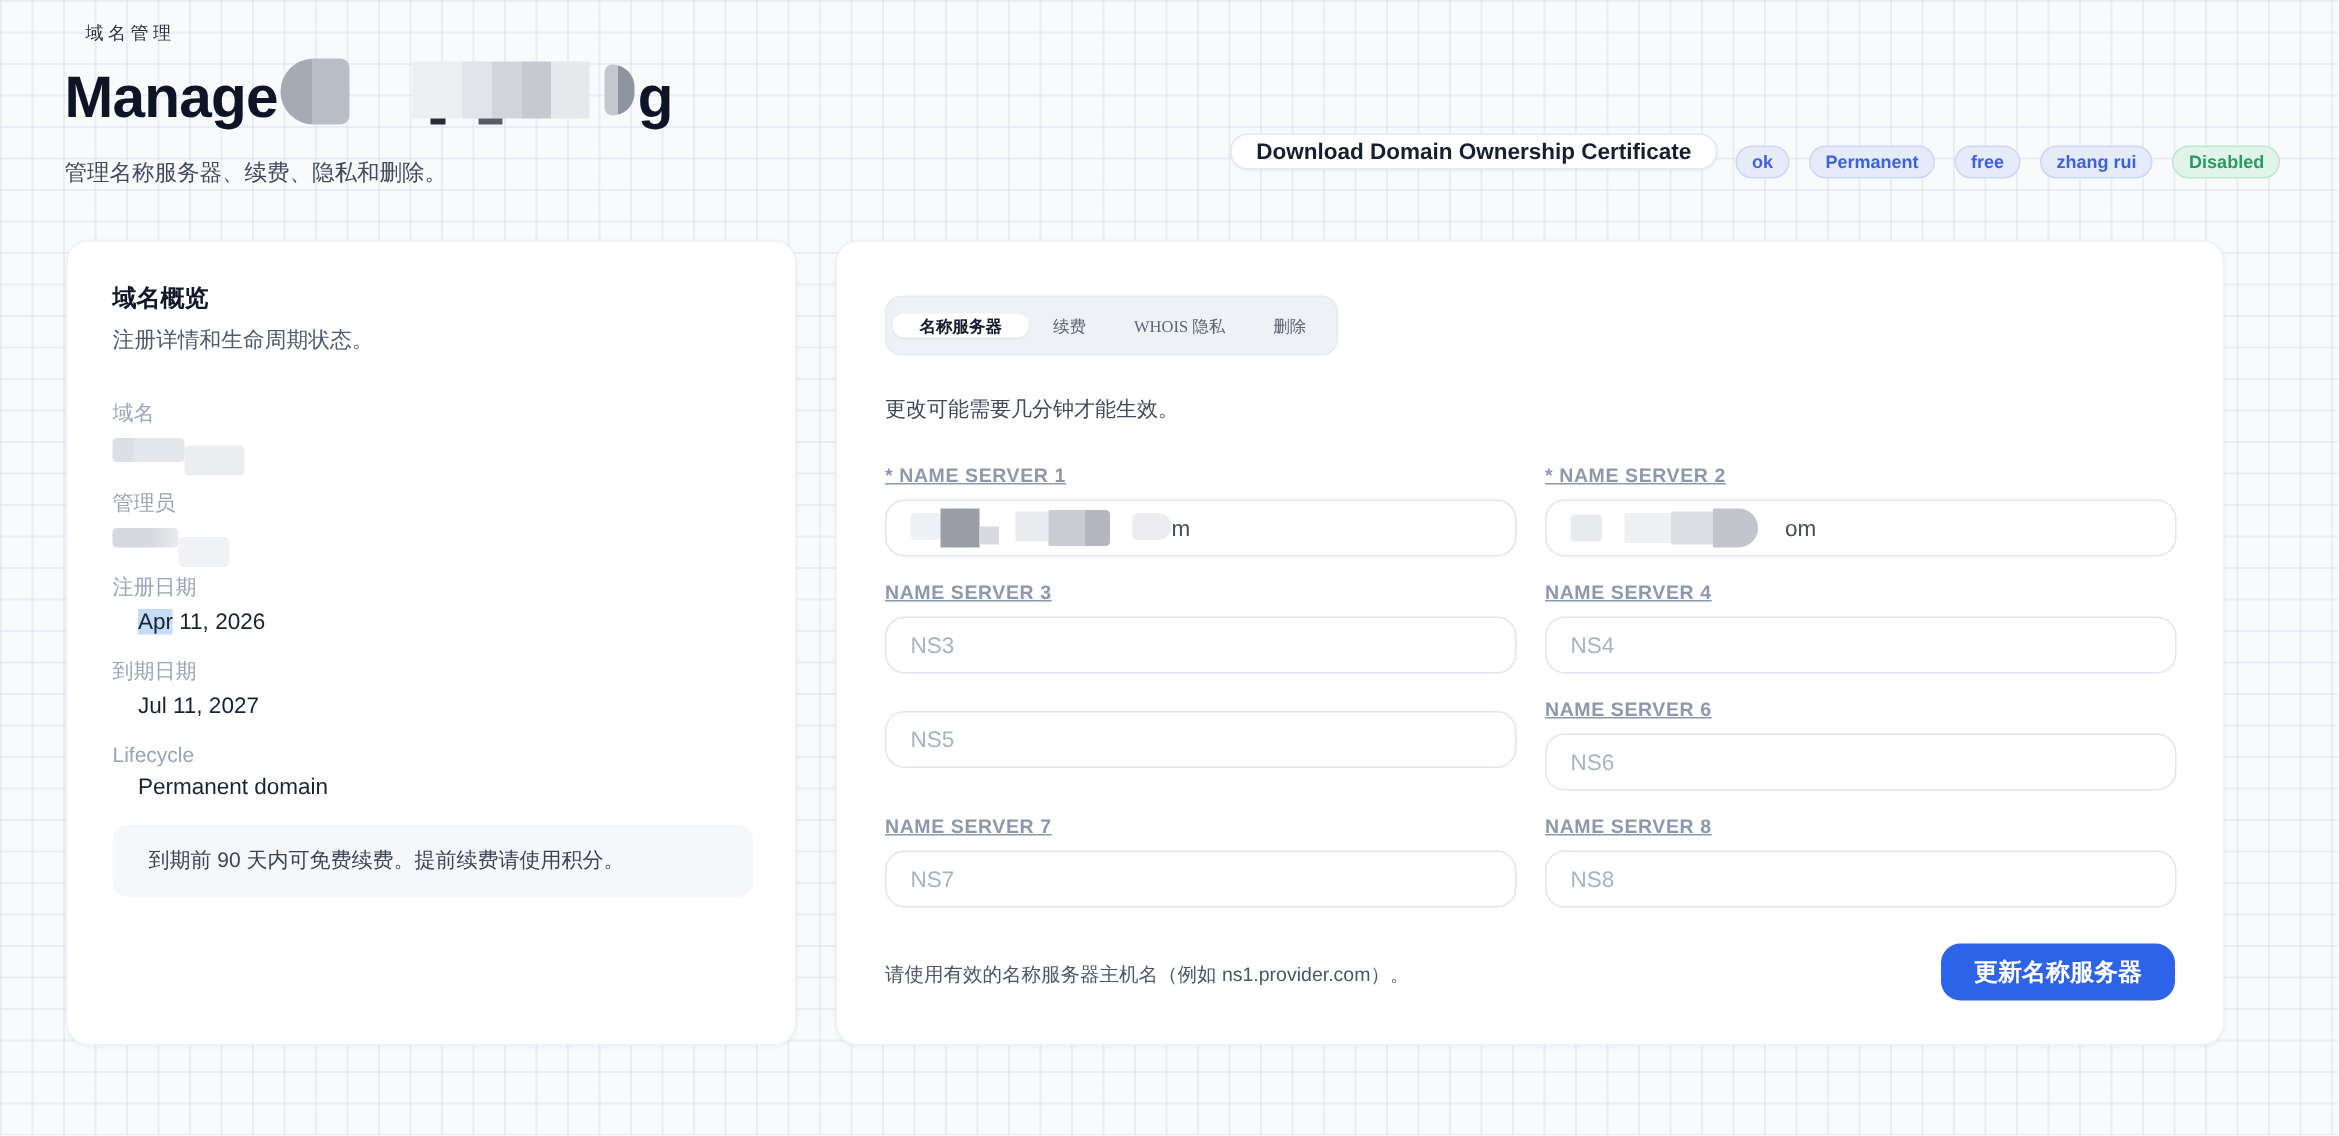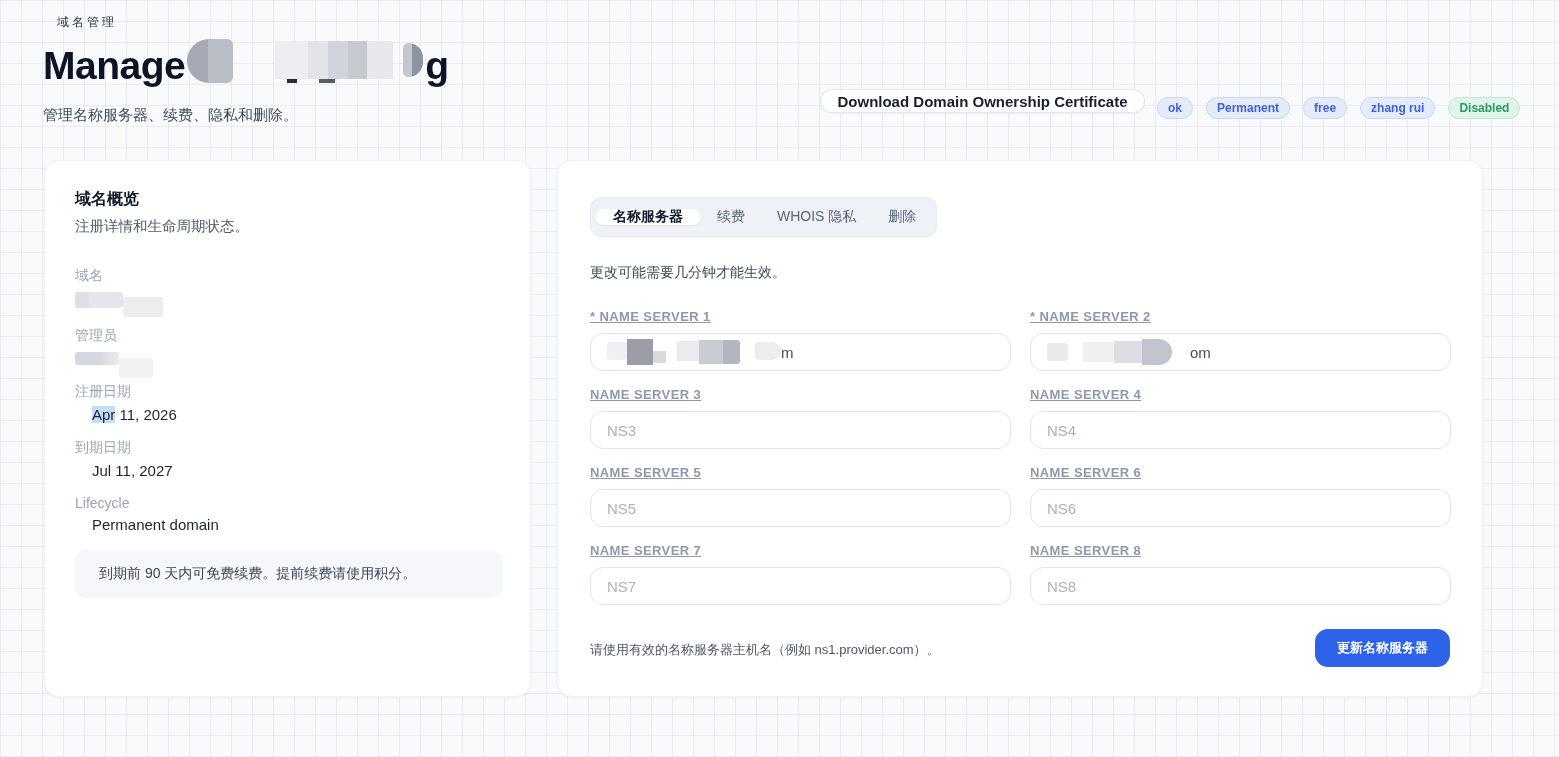--- a/index.html
+++ b/index.html
@@ -63,22 +63,22 @@
   .m-domain .b { position:absolute; left:48px; top:5px; width:40px; height:20px; background:#ecedf0; border-radius:3px; }
 
   .m-admin { position:relative; width:110px; height:26px; margin-top:7px; }
   .m-admin .a { position:absolute; left:0; top:0; width:44px; height:13px;
     background:linear-gradient(to right,#d5d8df 0 55%,#e9ebee 100%); border-radius:3px; }
   .m-admin .b { position:absolute; left:44px; top:6px; width:34px; height:20px; background:#f1f2f4; border-radius:3px; }
 
   
   .tabbar { position:absolute; left:32px; top:36px; height:40px; background:#eef1f5;
     border:1px solid #e6eaf1; border-radius:11px; display:inline-flex; align-items:center; padding:0 4px; }
-  .tab { padding:0 16px; font-size:14px; color:#5b6577; height:16px; display:flex;
-    align-items:center; border-radius:8px; cursor:pointer; white-space:nowrap; }
+  .tab { padding:0 16px; font-size:11px; color:#5b6577; height:16px; display:flex;
+    align-items:center; border-radius:8px; cursor:pointer; white-space:nowrap;font-family:Liberation Serif, serif; }
   .tab.active { background:#fff; color:#141c2c; font-weight:600; padding:0 18px;
     box-shadow:0 1px 2px rgba(16,24,40,.06); }
   .ns-info { position:absolute; left:32px; top:103px; font-size:14px; color:#3f4959; }
 
   .ns-field { position:absolute; width:421px; }
   .ns-label { font-size:13px; font-weight:600; letter-spacing:.4px; color:#8e98ac;text-decoration:underline; }
   .ns-input { margin-top:9px; width:100%; height:38px; background:#fff; border:1px solid #dfe5f0;
     border-radius:13px; font-size:15px; color:#1b2332; padding:0 16px; outline:none;
     font-family:"Liberation Sans","DejaVu Sans",sans-serif; }
   .ns-input::placeholder { color:#a9b2c2; opacity:1; }
@@ -95,21 +95,21 @@
   .m-ns1 .g { position:absolute; left:148px; top:3px; width:26px; height:18px; background:#ededef; border-radius:3px 9px 9px 3px; }
 
   .m-ns2 { position:relative; width:142px; height:26px; margin-right:1px; }
   .m-ns2 .a { position:absolute; left:0; top:4px; width:21px; height:18px; background:#e8eaed; border-radius:3px; }
   .m-ns2 .b { position:absolute; left:36px; top:3px; width:31px; height:20px; background:#eef0f2; }
   .m-ns2 .c { position:absolute; left:67px; top:2px; width:28px; height:22px; background:#dcdee3; }
   .m-ns2 .d { position:absolute; left:95px; top:0; width:30px; height:26px; background:#c2c5cc; border-radius:0 13px 13px 0; }
 
   .ns-hint { position:absolute; left:32px; top:480px; font-size:13px; color:#4d5668; }
   .update-btn { position:absolute; right:32px; top:468px; height:38px; padding:0 22px;
-    background:#2c63e8; border:none; border-radius:13px; color:#fff; font-size:13px; font-weight:600;
+    background:#2c63e8; border:none; border-radius:13px; color:#fff; font-size:16px; font-weight:600;
     display:flex; align-items:center; cursor:pointer;
     font-family:"Liberation Sans","DejaVu Sans",sans-serif; }
 </style>
 </head>
 <body>
 
 <div class="page">
 
   <div class="breadcrumb">域名管理</div>
 
@@ -219,21 +219,20 @@
       <div class="ns-label">NAME SERVER 3</div>
       <input class="ns-input" placeholder="NS3" style="">
     </div>
 
     <div class="ns-field" style="left:472px; top:226px">
       <div class="ns-label">NAME SERVER 4</div>
       <input class="ns-input" placeholder="NS4" style="">
     </div>
 
     <div class="ns-field" style="left:32px; top:304px">
-      <div class="ns-label">NAME SERVER 5</div>
       <input class="ns-input" placeholder="NS5" style="">
     </div>
 
     <div class="ns-field" style="left:472px; top:304px">
       <div class="ns-label">NAME SERVER 6</div>
       <input class="ns-input" placeholder="NS6" style="">
     </div>
 
     <div class="ns-field" style="left:32px; top:382px">
       <div class="ns-label">NAME SERVER 7</div>

